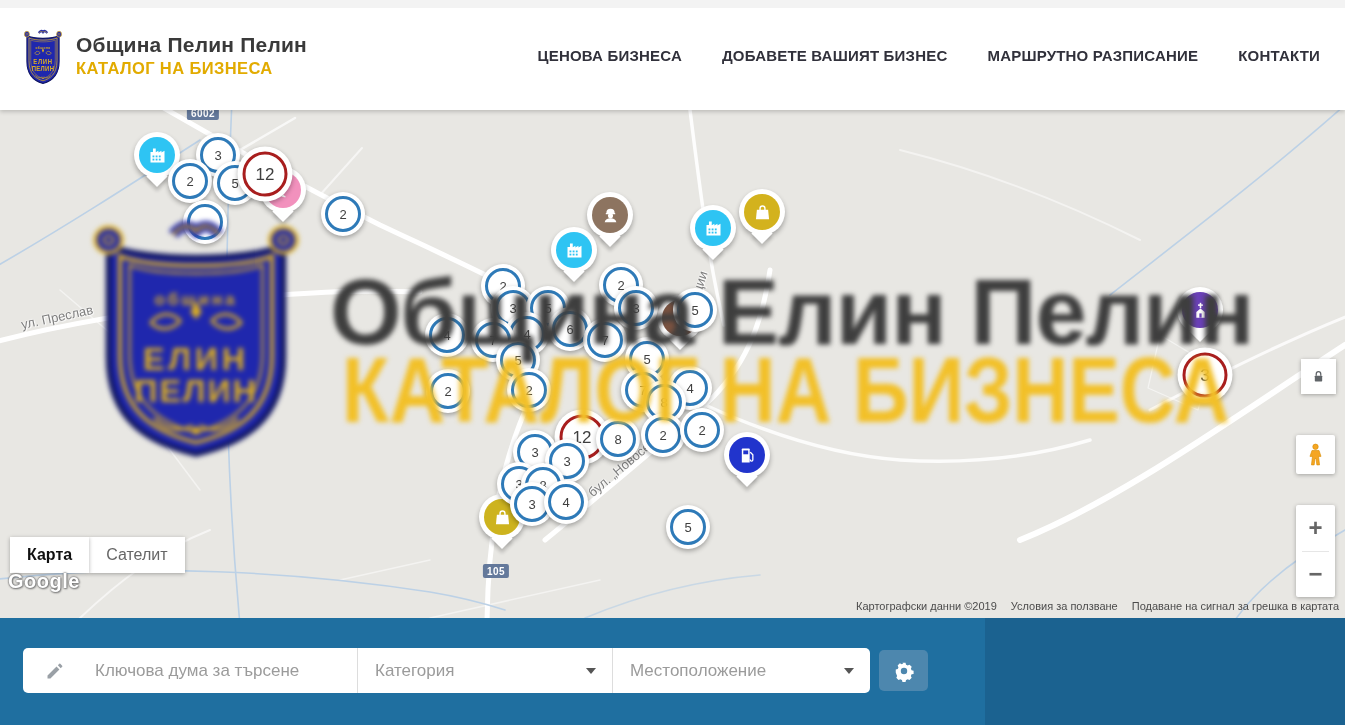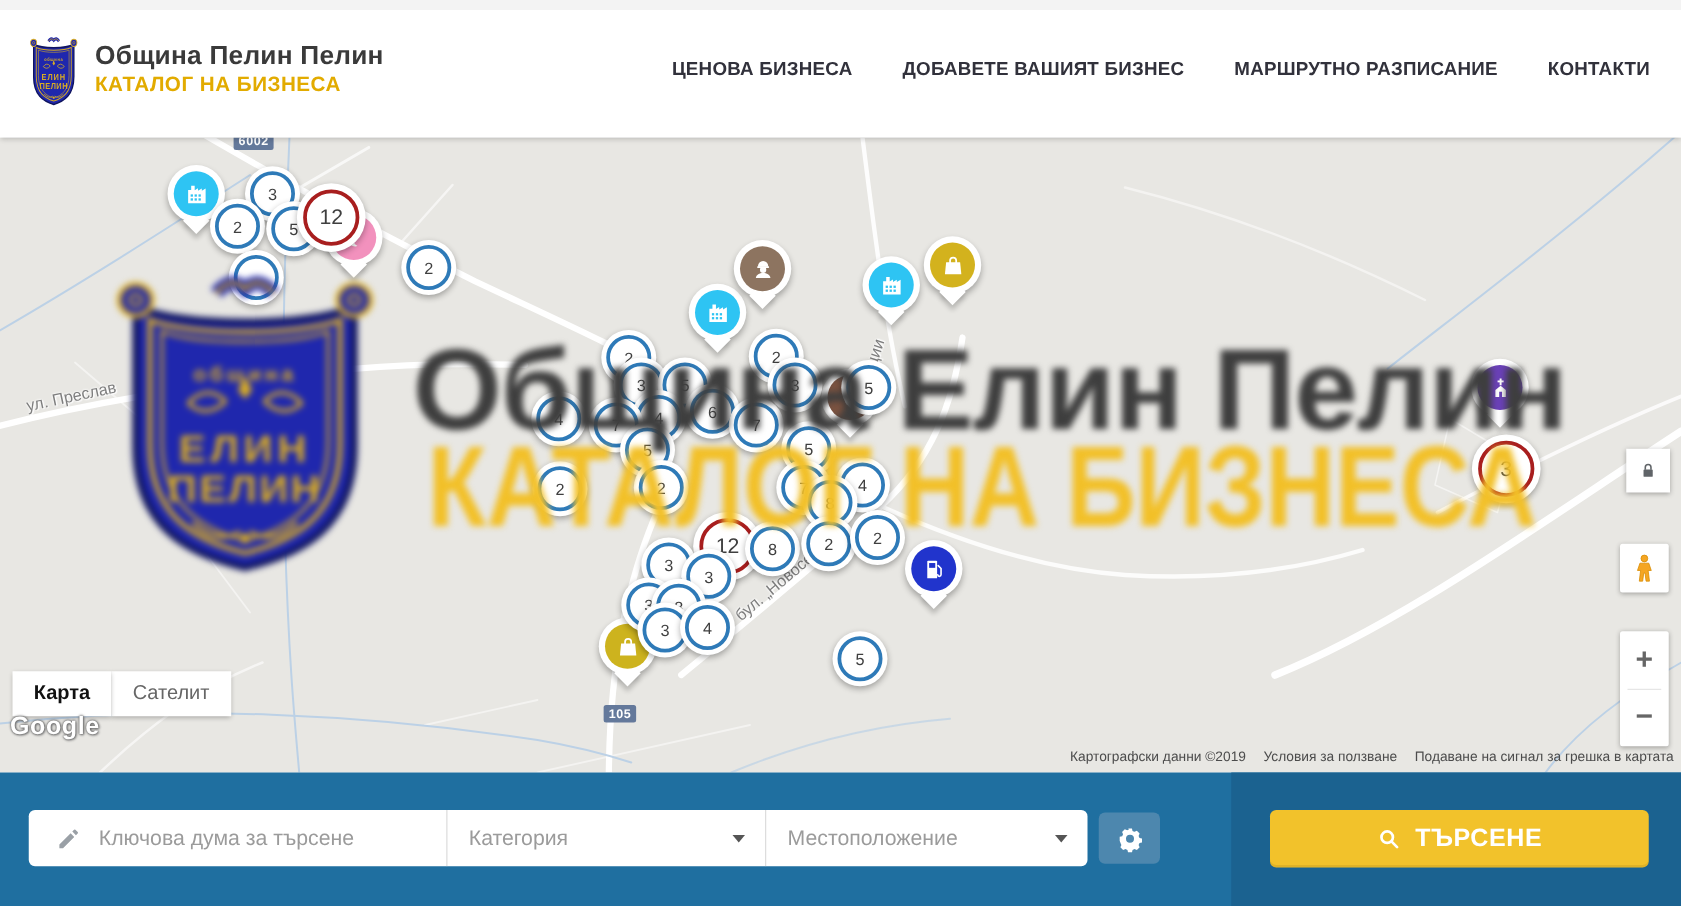--- a/index.html
+++ b/index.html
@@ -75,21 +75,21 @@
               display:flex; flex-direction:column; }
   .zoom-btn { flex:1; display:flex; align-items:center; justify-content:center; font-size:24px;
               font-weight:bold; color:#666; cursor:pointer; }
   .zoom-divider { height:1px; background:#e6e6e6; margin:0 6px; }
 
   
   .searchbar { position:relative; height:107px; background:#1f6fa0; z-index:10; }
   .searchbar-right { position:absolute; left:985px; top:0; right:0; bottom:0; background:#1b6290; }
   .search-group { position:absolute; left:23px; top:30px; width:847px; height:45px; background:#fff;
                   border-radius:5px; display:flex; align-items:center; overflow:hidden; }
-  .sg-section { height:100%; display:flex; align-items:center; }
+  .sg-section { height:100%; display:flex; align-items:center;gap:16px; }
   .sg-keyword { width:335px; border-right:1px solid #ddd; }
   .sg-keyword svg { width:20px; height:20px; margin:0 14px 0 22px; flex:none; }
   .sg-keyword input { border:none; outline:none; font-size:17px; color:#555; width:260px;
                       font-family:"Liberation Sans",sans-serif; }
   .sg-keyword input::placeholder { color:#9b9b9b; }
   .sg-select { cursor:pointer; justify-content:space-between; padding:0 16px 0 17px; }
   .sg-category { width:255px; border-right:1px solid #ddd; }
   .sg-location { flex:1; }
   .sg-select .lbl { font-size:17px; color:#9b9b9b; }
   .caret { width:0; height:0; border-left:5px solid transparent; border-right:5px solid transparent;
@@ -513,20 +513,13 @@
       <span class="caret"></span>
     </div>
   </div>
 
   <div class="gear-btn">
     <svg viewBox="0 0 24 24">
       <path fill="#fff" fill-rule="evenodd" d="M10.3 3h3.4l.5 2.2c.6.2 1.2.44 1.7.77l2.1-.9 2.4 2.4-.9 2.1c.33.53.57 1.1.77 1.7l2.2.5v3.4l-2.2.5c-.2.6-.44 1.17-.77 1.7l.9 2.1-2.4 2.4-2.1-.9c-.53.33-1.1.57-1.7.77l-.5 2.2h-3.4l-.5-2.2a8 8 0 0 1-1.7-.77l-2.1.9-2.4-2.4.9-2.1a8 8 0 0 1-.77-1.7L3 13.7v-3.4l2.2-.5c.2-.6.44-1.17.77-1.7l-.9-2.1 2.4-2.4 2.1.9c.53-.33 1.1-.57 1.7-.77zM12 8.5A3.5 3.5 0 1 0 12 15.5 3.5 3.5 0 0 0 12 8.5z"></path>
     </svg>
   </div>
 
-  <div class="search-btn">
-    <svg viewBox="0 0 24 24" fill="none" stroke="#fff" stroke-width="2.6">
-      <circle cx="10.5" cy="10.5" r="5.5"></circle>
-      <path d="M14.8 14.8 20 20" stroke-linecap="round"></path>
-    </svg>
-    <span>ТЪРСЕНЕ</span>
-  </div>
 </div>
 
 </body></html>

